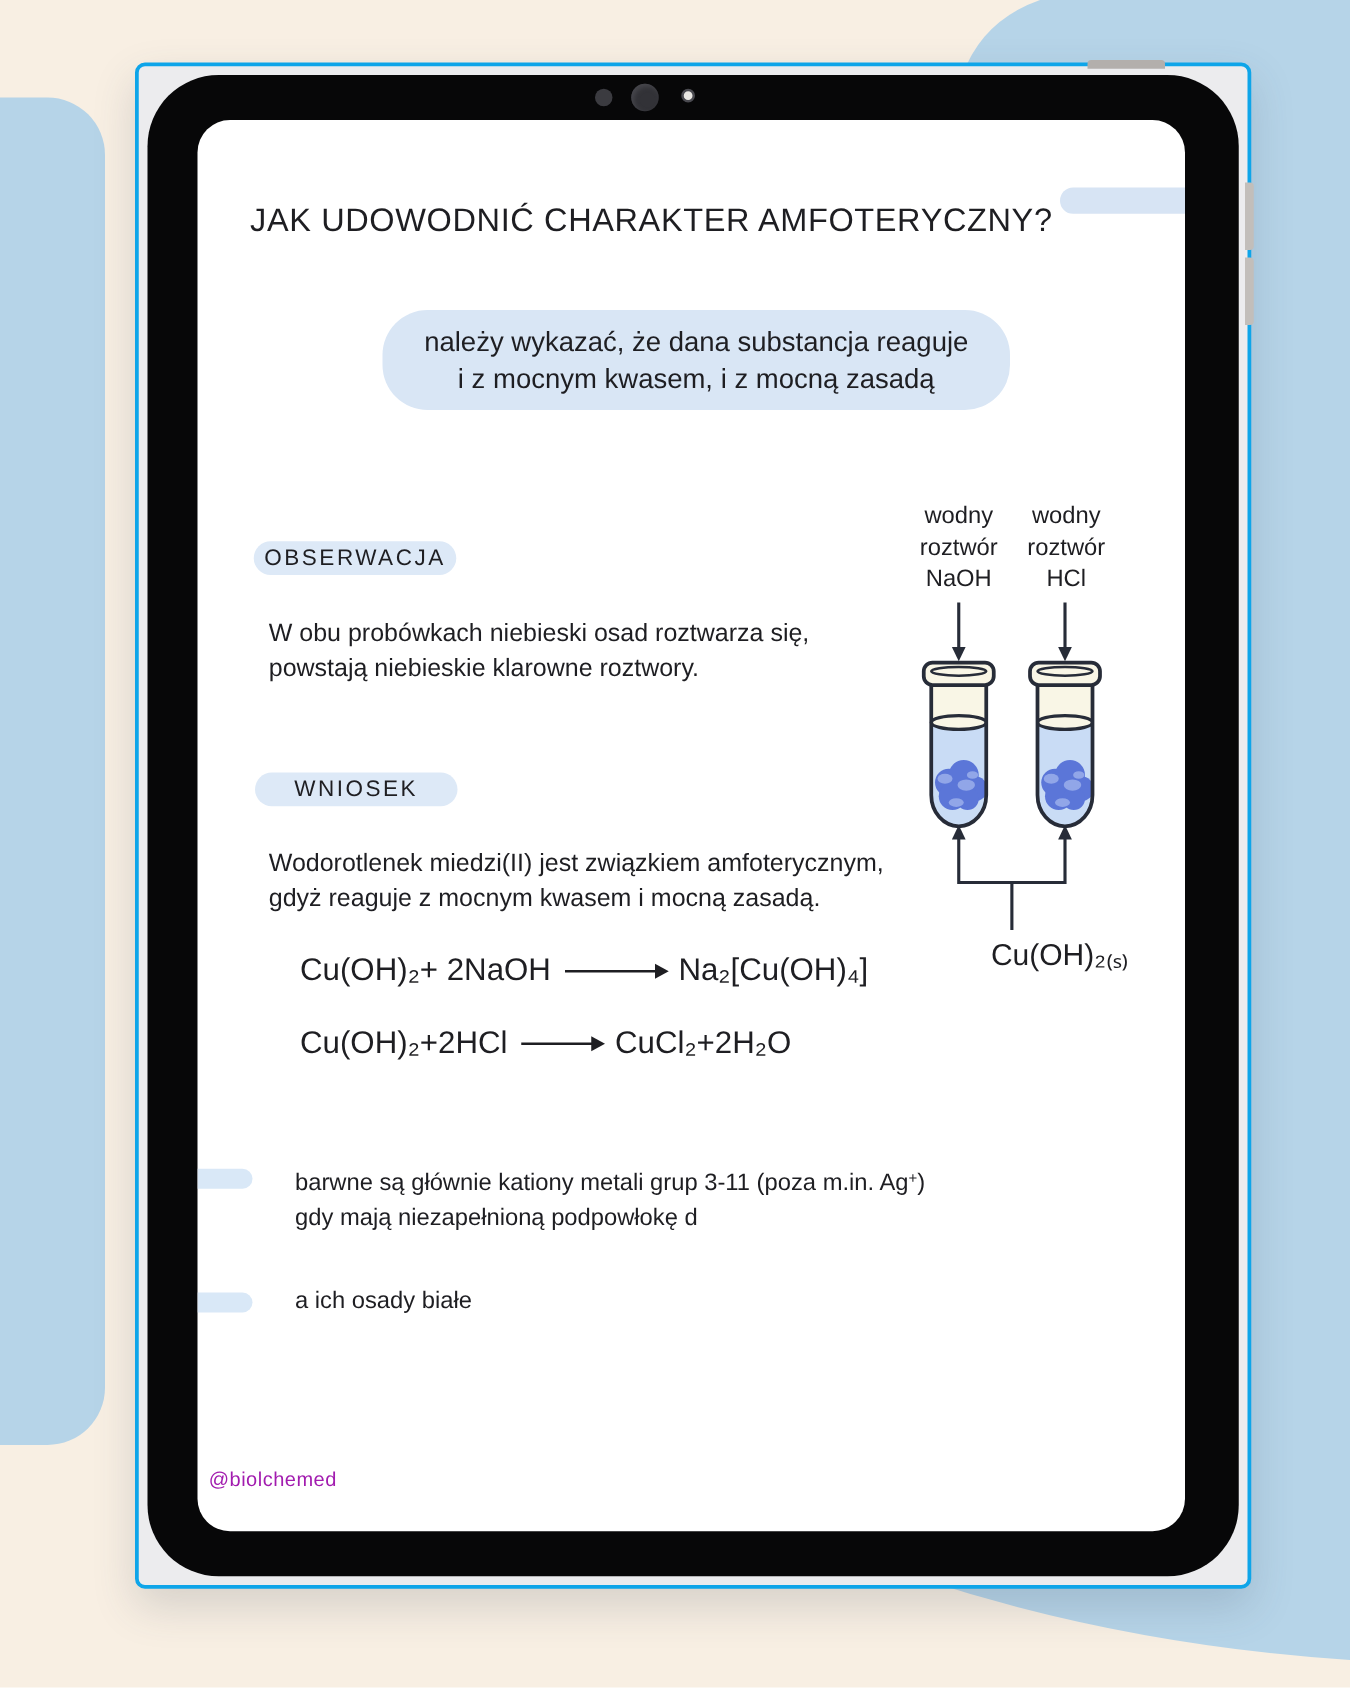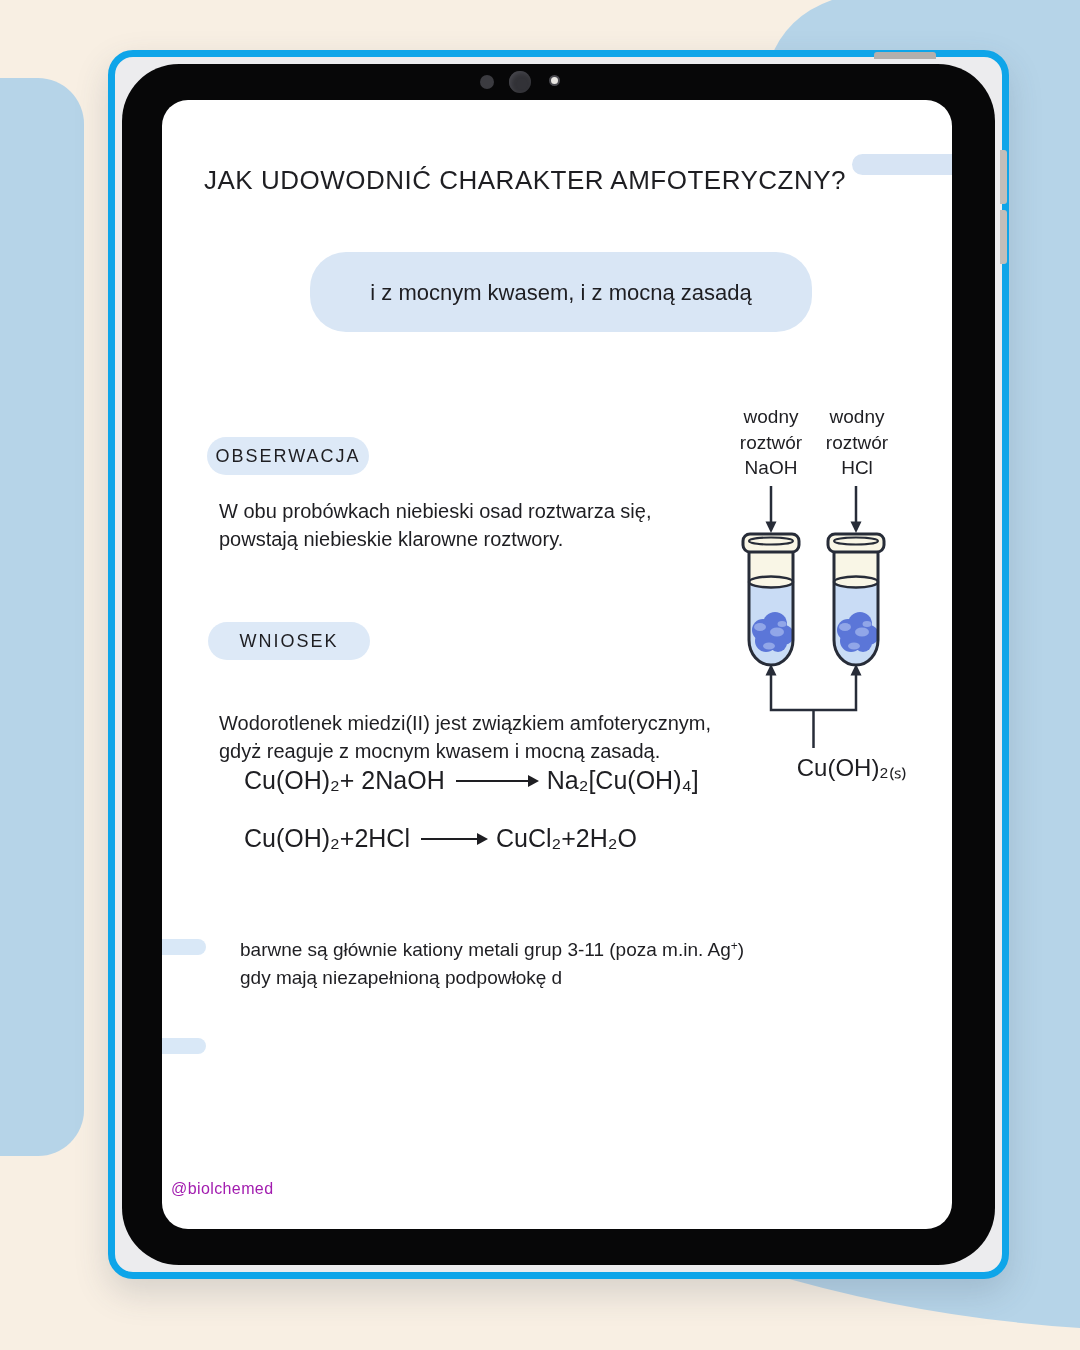--- a/index.html
+++ b/index.html
@@ -11,21 +11,21 @@
   }
   
   .bg-shape-left{
     position:absolute;left:-52px;top:78px;width:136px;height:1078px;
     background:#b6d4e8;border-radius:46px;
   }
   .bg-svg{position:absolute;left:0;top:0;width:1080px;height:1350px;}
   
   .tablet{
     position:absolute;left:108px;top:50px;width:887px;height:1215px;
-    background:#ececee;border:7px solid #0ea5e9;border-radius:25px;
+    background:#ececee;border:3px solid #0ea5e9;border-radius:8px;
     box-shadow:0 14px 34px rgba(60,70,90,.18);
   }
   .hw-btn{position:absolute;background:#b3afac;}
   .btn-top{left:759px;top:-5px;width:62px;height:7px;border-radius:3px 3px 0 0;}
   .btn-vol1{right:-5px;top:93px;width:7px;height:54px;border-radius:0 3px 3px 0;background:#c2beba;}
   .btn-vol2{right:-5px;top:153px;width:7px;height:54px;border-radius:0 3px 3px 0;background:#c2beba;}
   .bezel{
     position:absolute;left:7px;top:7px;right:7px;bottom:7px;
     background:#070708;border-radius:57px;
   }
@@ -46,29 +46,29 @@
     position:absolute;left:42px;top:48px;z-index:2;
     font-size:26px;letter-spacing:.5px;font-weight:400;white-space:nowrap;
   }
   .intro-box{
     position:absolute;left:148px;top:152px;width:502px;height:80px;
     background:#d9e6f5;border-radius:36px;
     display:flex;flex-direction:column;justify-content:center;align-items:center;
   }
   .intro-box .ln{font-size:22px;line-height:29px;white-space:nowrap;}
   .heading-pill{
-    position:absolute;width:162px;height:38px;background:#dde9f7;border-radius:19px;
+    position:absolute;width:162px;height:27px;background:#dde9f7;border-radius:19px;
     display:flex;align-items:center;justify-content:center;
     font-size:18px;letter-spacing:2px;
   }
   .pill-obs{left:45px;top:337px;}
   .pill-wn{left:46px;top:522px;}
   .body-text{position:absolute;font-size:20px;line-height:27.5px;white-space:nowrap;}
   .obs-text{left:57px;top:398px;}
-  .wn-text{left:57px;top:582px;margin-top:28px;}
+  .wn-text{left:57px;top:582px;}
   
   .eq{position:absolute;display:flex;align-items:center;gap:9px;font-size:25px;white-space:nowrap;}
   .eq1{left:82px;top:666px;}
   .eq2{left:82px;top:724px;}
   .eq-arrow{display:inline-block;position:relative;height:2px;background:#1e1e22;margin:0 2px;}
   .eq1 .eq-arrow{width:80px;}
   .eq2 .eq-arrow{width:64px;}
   .eq-arrow:after{
     content:"";position:absolute;right:-3px;top:-5px;
     border-left:11px solid #1e1e22;border-top:6px solid transparent;border-bottom:6px solid transparent;
@@ -109,20 +109,21 @@
   <div class="cam-dot cam-1"></div>
   <div class="cam-dot cam-2"></div>
   <div class="cam-dot cam-3"></div>
 
   <div class="screen">
 
     <div class="title-hl"></div>
     <h1 class="page-title">JAK UDOWODNIĆ CHARAKTER AMFOTERYCZNY?</h1>
 
     <div class="intro-box">
+      <div class="ln">należy wykazać, że dana substancja reaguje</div>
       <div class="ln">i z mocnym kwasem, i z mocną zasadą</div>
     </div>
 
     <div class="heading-pill pill-obs">OBSERWACJA</div>
     <div class="body-text obs-text">
       <div>W obu probówkach niebieski osad roztwarza się,</div>
       <div>powstają niebieskie klarowne roztwory.</div>
     </div>
 
     <div class="heading-pill pill-wn">WNIOSEK</div>
@@ -216,17 +217,18 @@
     </div>
 
     <div class="note-pill np1"></div>
     <div class="note-text nt1">
       <div><span>barwne są głównie kationy metali grup 3-11 (poza m.in. Ag</span><sup class="plus">+</sup><span>)</span></div>
       <div>gdy mają niezapełnioną podpowłokę d</div>
     </div>
 
     <div class="note-pill np2"></div>
     <div class="note-text nt2">
+      <div>a ich osady białe</div>
     </div>
 
     <div class="watermark">@biolchemed</div>
   </div>
 </div>
 
 </body></html>

